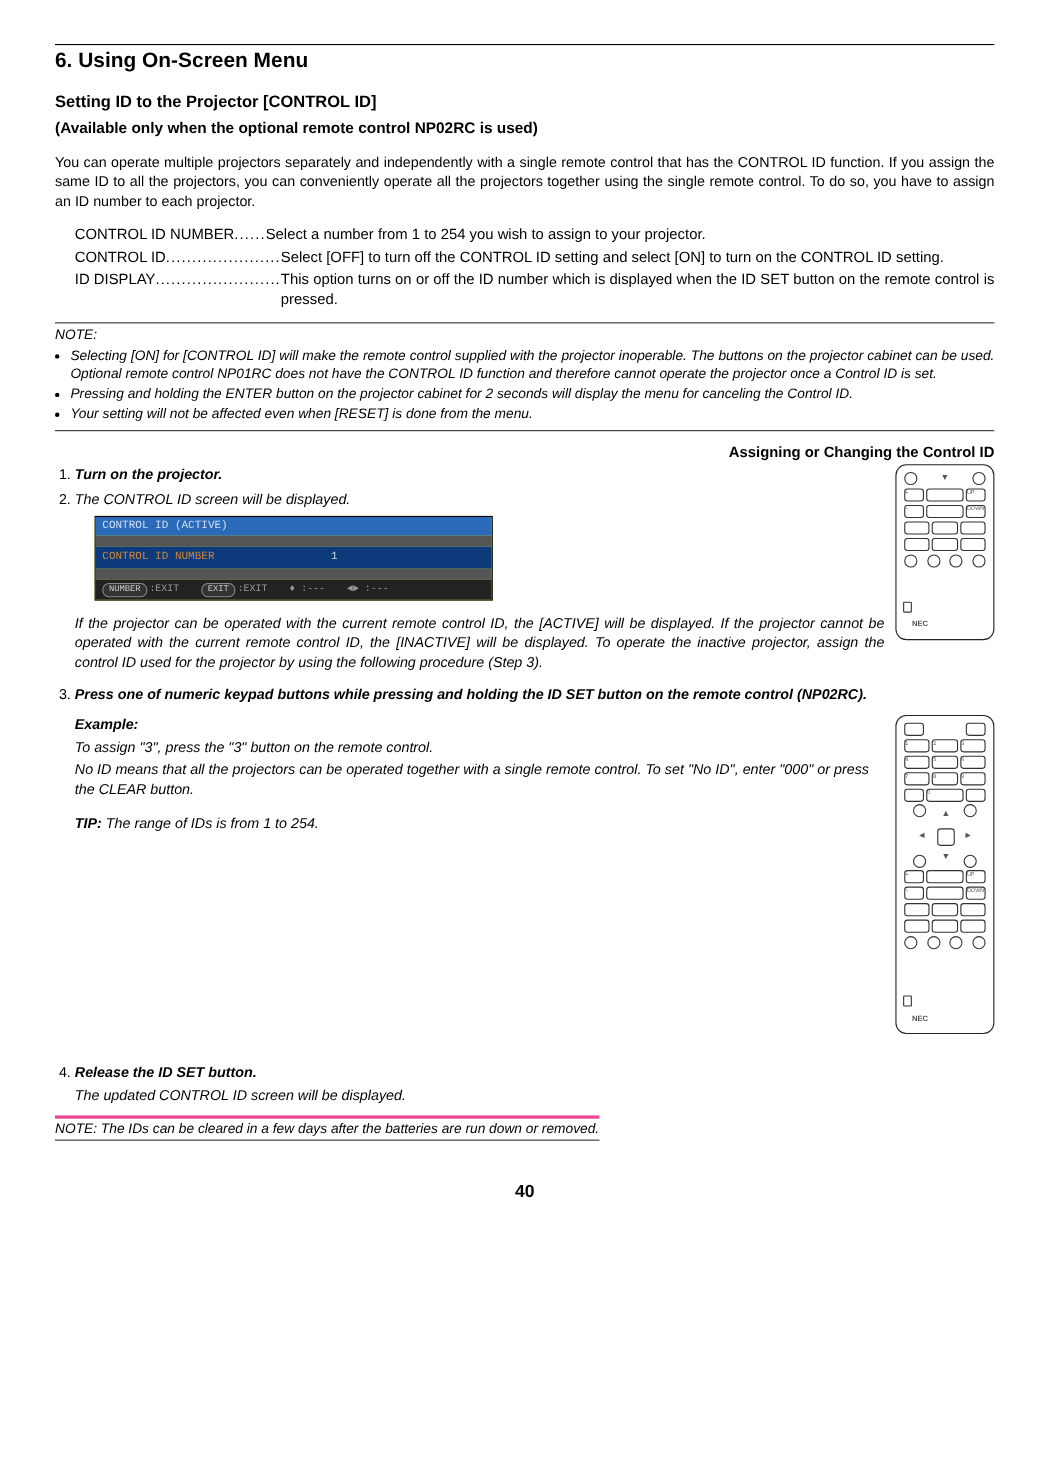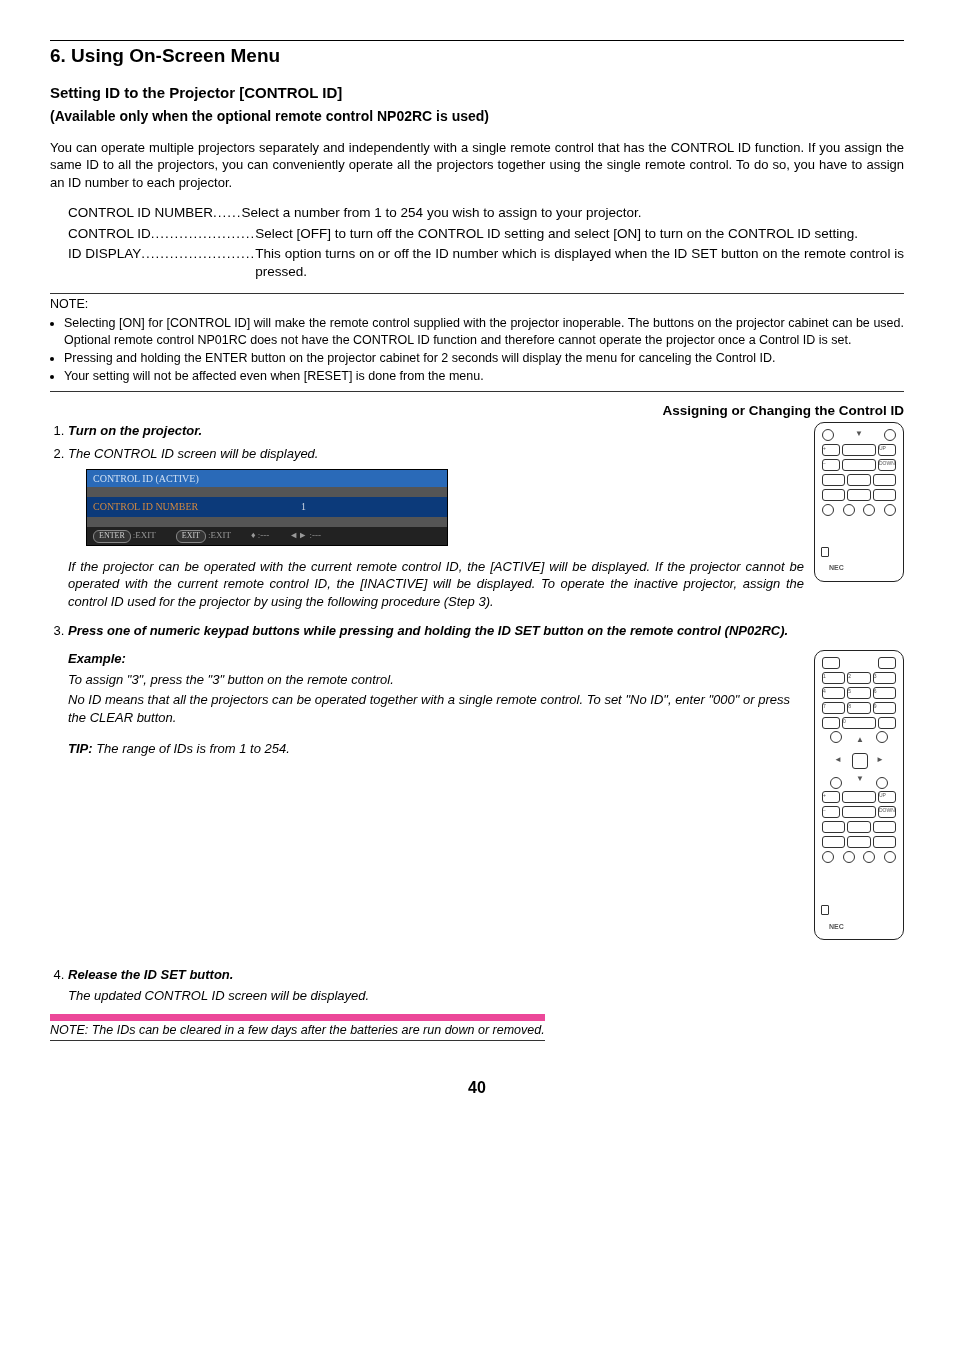--- a/index.html
+++ b/index.html
@@ -53,20 +53,21 @@
   .def-desc {
     flex: 1;
     text-align: justify;
   }
   .hr-thin {
     border: none;
     border-top: 1px solid #333;
     margin: 10px 0 2px 0;
   }
   .note-block {
+    font-style: italic;
     font-size: 12.5px;
   }
   .note-list {
     margin: 2px 0 6px 0;
     padding-left: 14px;
   }
   .note-list li {
     text-align: justify;
     margin-bottom: 1px;
   }
@@ -99,21 +100,21 @@
   }
   .tip-label {
     font-weight: bold;
     font-style: italic;
   }
   .osd {
     margin: 6px 0 12px 18px;
     width: 360px;
     background: #bef264;
     color: #d08840;
-    font-family: Liberation Serif, serif;
+    font-family: Liberation Mono, monospace;
     font-size: 10px;
     border: 1px solid #000;
   }
   .osd-title {
     background: #2a6ab8;
     color: #d0e0f4;
     padding: 2px 6px;
     font-size: 10px;
   }
   .osd-gap {
@@ -239,21 +240,21 @@
     gap: 14px;
     align-items: flex-start;
   }
   .main-flex .text {
     flex: 1;
   }
   .noteline {
     font-style: italic;
     font-size: 12.5px;
     display: inline-block;
-    border-top: 7px solid #ec4899;
+    border-top: 3px solid #ec4899;
     border-bottom: 1px solid #333;
     padding: 1px 0;
     margin-top: 4px;
   }
   .page-num {
     text-align: center;
     font-weight: bold;
     font-size: 16px;
     margin-top: 36px;
   }
@@ -354,21 +355,21 @@
       
       <div class="osd">
         <div class="osd-title">CONTROL ID (ACTIVE)</div>
         <div class="osd-gap"></div>
         <div class="osd-row">
           <span class="osd-label">CONTROL ID NUMBER</span>
           <span class="osd-value">1</span>
         </div>
         <div class="osd-gap"></div>
         <div class="osd-footer">
-          <span><span class="oval">ENTER</span><span>:EXIT</span></span>
+          <span><span class="oval">NUMBER</span><span>:EXIT</span></span>
           <span><span class="oval">EXIT</span><span>:EXIT</span></span>
           <span>♦ <span>:---</span></span>
           <span>◄► <span>:---</span></span>
         </div>
       </div>
 
       <div class="step-body">If the projector can be operated with the current remote control ID, the [ACTIVE] will be displayed. If the projector cannot be operated with the current remote control ID, the [INACTIVE] will be displayed. To operate the inactive projector, assign the control ID used for the projector by using the following procedure (Step 3).</div>
     </li>
 
     <li style="margin-top:12px">

